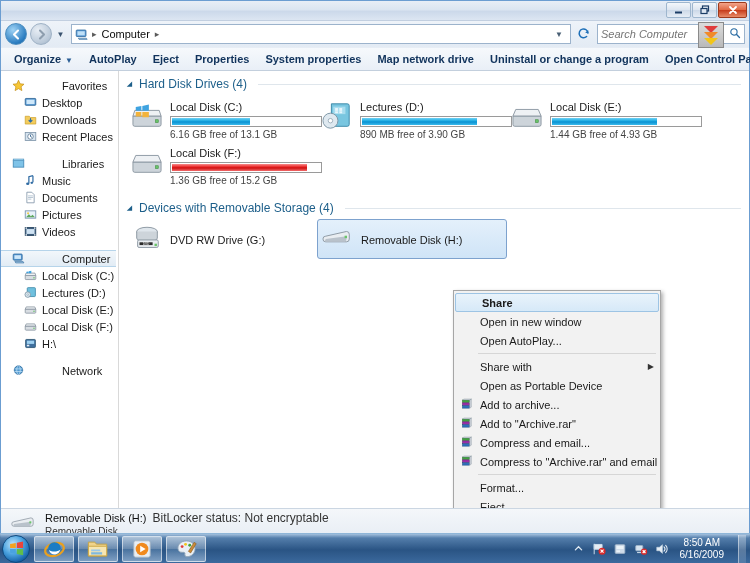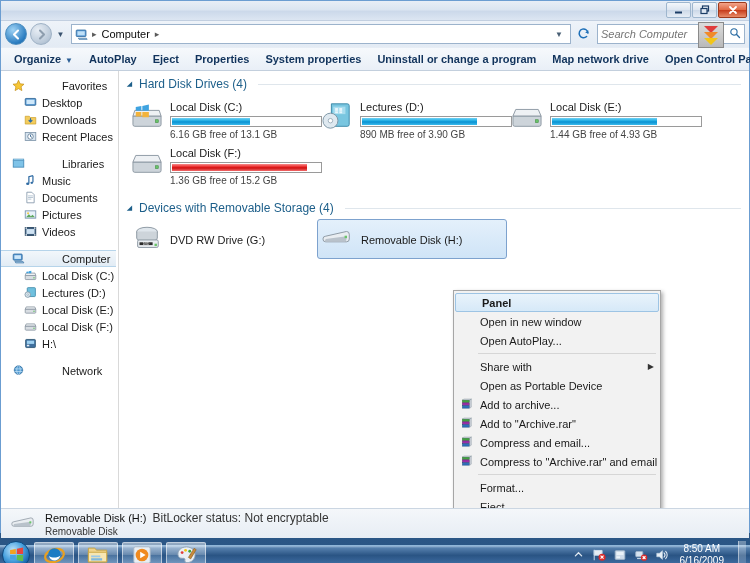--- a/index.html
+++ b/index.html
@@ -193,21 +193,21 @@
     display: flex; align-items: center; padding: 0 10px; gap: 8px;
   }
   .det-ico { width: 26px; height: 26px; display:flex; align-items:center; justify-content:center; flex: none; }
   .det-l1 { font-size: 11px; color: #111; display: flex; align-items: baseline; gap: 6px; }
   .det-l1 .bold { font-weight: normal; }
   .det-l1 .muted { font-size: 12px; color: #333; }
   .det-l2 { font-size: 10px; color: #333; margin-top: 1px; }
 
   
   .taskbar {
-    position: absolute; left: 0; bottom: 0; width: 750px; height: 18px;
+    position: absolute; left: 0; bottom: 0; width: 750px; height: 30px;
     background: linear-gradient(180deg, rgba(160,190,220,.95) 0%, rgba(88,130,175,.95) 12%, rgba(42,84,132,.97) 55%, rgba(60,106,158,.97) 100%);
     border-top: 1px solid #8fb6d8;
     display: flex; align-items: center; padding-left: 2px;
   }
   .startorb {
     width: 28px; height: 28px; border-radius: 50%; flex: none;
     background: radial-gradient(circle at 38% 32%, #bfe4fb 0%, #4ba3e0 42%, #1663a8 75%, #0d3f73 100%);
     border: 1px solid #0e4a80;
     display: flex; align-items: center; justify-content: center;
   }
@@ -308,22 +308,22 @@
     </div>
 
     <div class="toolbar">
       <div class="tbitem">
         <span>Organize</span><span class="cara">▼</span>
       </div>
       <div class="tbitem">AutoPlay</div>
       <div class="tbitem">Eject</div>
       <div class="tbitem">Properties</div>
       <div class="tbitem">System properties</div>
+      <div class="tbitem">Map network drive</div>
       <div class="tbitem">Uninstall or change a program</div>
-      <div class="tbitem">Map network drive</div>
       <div class="tbitem">Open Control Panel</div>
       <div class="tbspacer"></div>
       <div class="tbico">
         <svg width="15" height="14" viewBox="0 0 16 14">
           <rect x="1" y="1" width="4" height="4" fill="#6aa5d8" stroke="#3a6e9e" stroke-width=".7"></rect>
           <rect x="1" y="8" width="4" height="4" fill="#e8b84b" stroke="#a8812a" stroke-width=".7"></rect>
           <rect x="7" y="1.5" width="8" height="1.3" fill="#4a4a4a"></rect>
           <rect x="7" y="4" width="6" height="1.3" fill="#4a4a4a"></rect>
           <rect x="7" y="8.5" width="8" height="1.3" fill="#4a4a4a"></rect>
           <rect x="7" y="11" width="6" height="1.3" fill="#4a4a4a"></rect>
@@ -627,21 +627,21 @@
             </span>
             <div class="tile-info">
               <div class="tile-name">Removable Disk (H:)</div>
             </div>
           </div>
         </div>
 
         <div class="ctxmenu">
           <div class="ctxitem hl">
             <span class="ctxico"></span>
-            <span class="ctxlabel">Panel</span>
+            <span class="ctxlabel">Share</span>
           </div>
           <div class="ctxitem">
             <span class="ctxico"></span>
             <span class="ctxlabel">Open in new window</span>
           </div>
           <div class="ctxitem">
             <span class="ctxico"></span>
             <span class="ctxlabel">Open AutoPlay...</span>
           </div>
 

